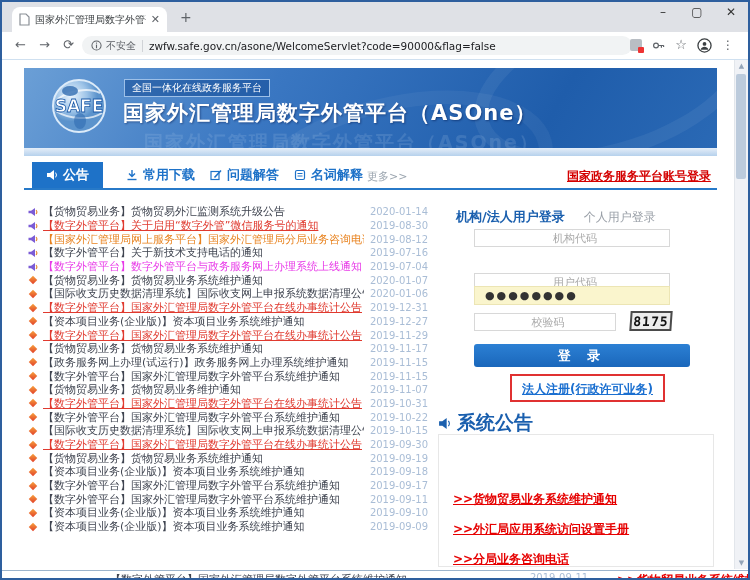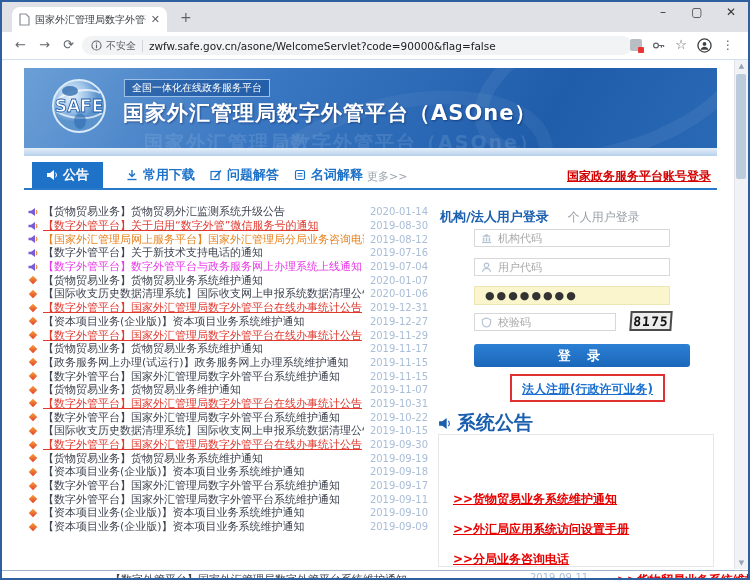--- a/index.html
+++ b/index.html
@@ -58,26 +58,26 @@
   .list{position:absolute;left:26px;top:203px;width:400px;}
   .row{display:flex;align-items:center;height:13.7px;overflow:hidden;}
   .ico{width:15px;flex:0 0 15px;display:flex;align-items:center;}
   .diamond{width:6px;height:6px;margin-left:2px;background:linear-gradient(135deg,#f6a13c,#e2402a);transform:rotate(45deg);}
   .t{flex:1;font-size:11px;white-space:nowrap;overflow:hidden;}
   .c-dark{color:#3f4450;} .c-red{color:#e03a2f;text-decoration:underline;} .c-orange{color:#e8821e;} .c-magenta{color:#e83ae8;}
   .d{flex:0 0 64px;text-align:right;font-size:10px;color:#a9bdd6;}
 
   
   .panel{position:absolute;left:432px;top:196px;width:292px;}
-  .ptabs{position:absolute;left:6px;top:8px;white-space:nowrap;}
+  .ptabs{position:absolute;left:22px;top:8px;white-space:nowrap;}
   .org-tab{font-size:13px;font-weight:bold;color:#1a5fae;}
   .personal-tab{font-size:12px;color:#9aa0a8;margin-left:14px;}
-  .field{position:absolute;left:40px;width:196px;height:18px;border:1px solid #d8d8d8;background:#fff;display:flex;align-items:center;padding:0 6px;box-sizing:border-box;}
+  .field{position:absolute;left:40px;width:196px;height:18px;border:1px solid #d8d8d8;background:#fff;display:flex;align-items:center;padding:0 6px;box-sizing:border-box;flex-direction:column;}
   .field .ph{font-size:11px;color:#a9a9a9;margin-left:6px;}
-  .f1{top:31px;} .f2{top:60px;}
+  .f1{top:31px;} .f2{top:75px;}
   .fpwd{position:absolute;left:40px;top:88px;width:196px;height:19px;background:#faf5cd;border:1px solid #ece5b4;display:flex;align-items:center;padding:0 10px;box-sizing:border-box;}
   .pwddots{font-size:11px;font-weight:bold;color:#333;letter-spacing:2px;line-height:10px;}
   .f4{top:115px;width:142px;}
   .captcha{position:absolute;left:196px;top:113px;width:42px;height:20px;border:2px solid #4a4a4a;background:#ececec;display:flex;align-items:center;justify-content:center;font-family:"DejaVu Sans Mono","Liberation Mono",monospace;font-size:13px;font-weight:bold;color:#111;letter-spacing:1px;transform:skewX(-4deg);box-sizing:border-box;}
   .loginbtn{position:absolute;left:40px;top:146px;width:216px;height:23px;background:linear-gradient(#2c80d4,#1a67bb);border-radius:3px;color:#fff;font-size:13px;font-weight:bold;letter-spacing:6px;text-align:center;line-height:23px;}
   .regwrap{position:absolute;left:40px;top:176px;width:198px;text-align:center;}
   .redbox{display:inline-block;border:2px solid #e03131;padding:2px 10px;margin-left:29px;}
   .reglink{font-size:12px;font-weight:bold;color:#1a6fd0;text-decoration:underline;white-space:nowrap;}
   .sysh{position:absolute;left:4px;top:212px;display:flex;align-items:center;gap:6px;font-size:19px;font-weight:bold;color:#1a5fae;}
   .sysbox{position:absolute;left:4px;top:236px;width:276px;height:133px;background:#fff;border:1px solid #e7e7e7;box-sizing:border-box;padding:56px 0 0 14px;}

